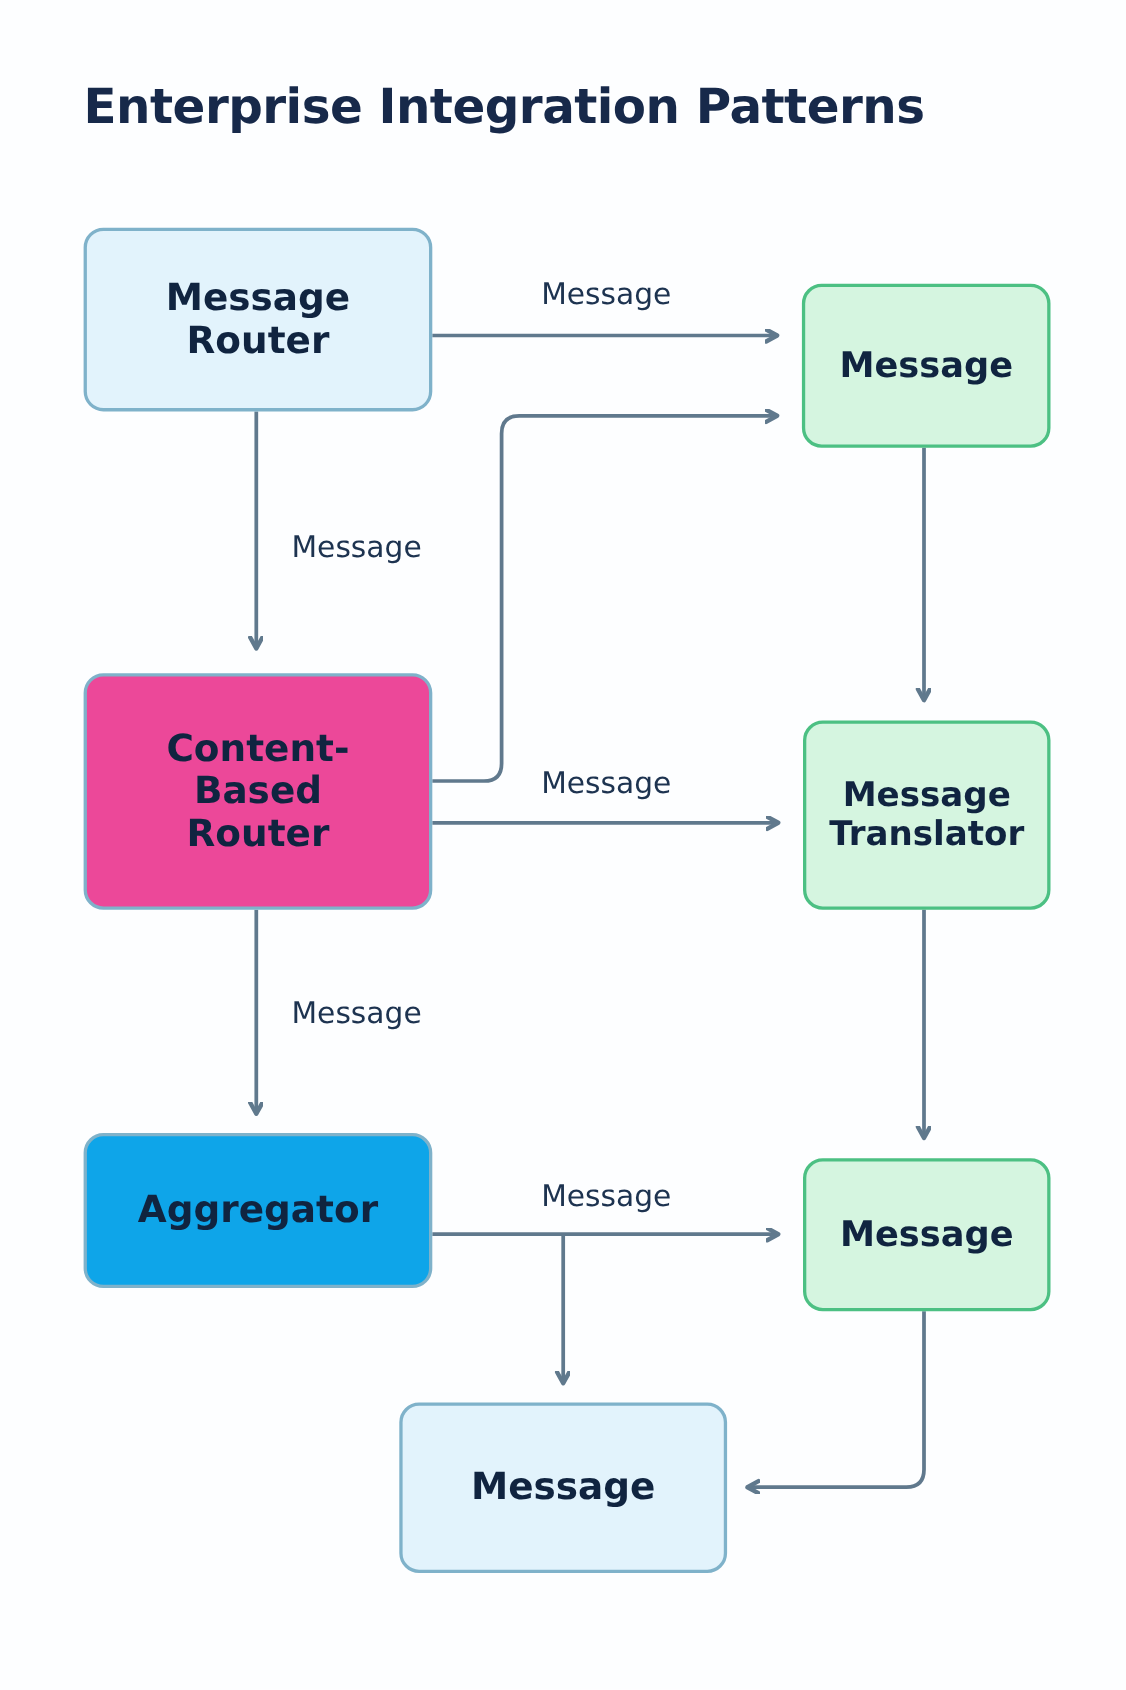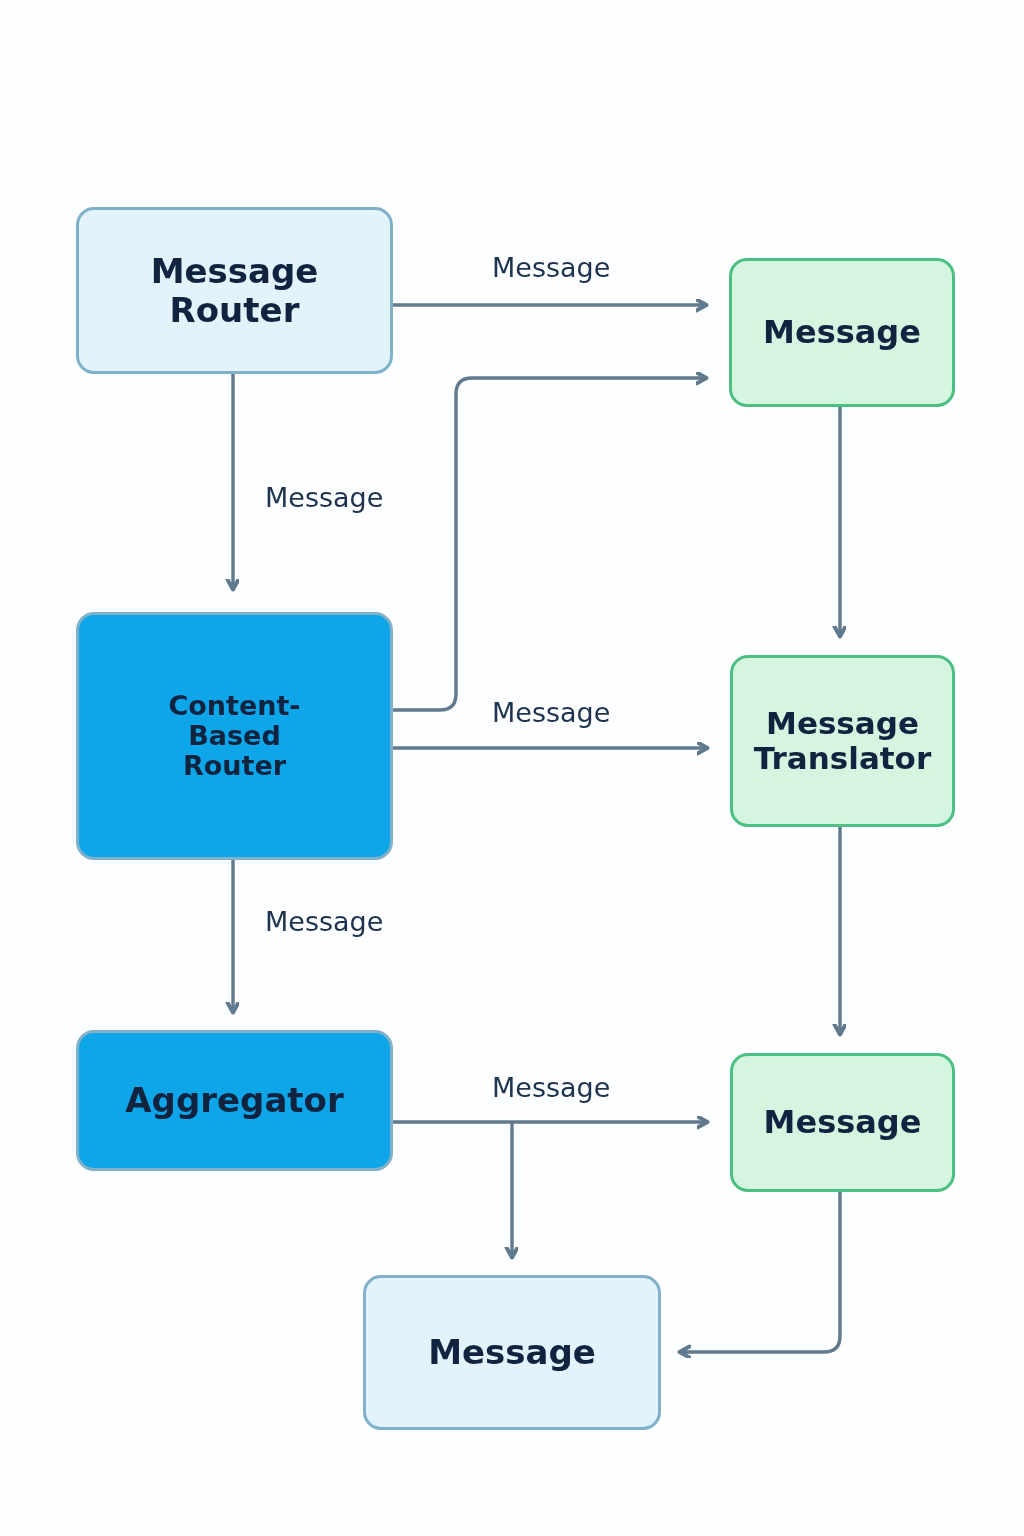--- a/index.html
+++ b/index.html
@@ -65,20 +65,21 @@
     font-weight: normal;
     color: #1d3350;
     white-space: nowrap;
   }
 </style>
 </head>
 <body style="background: rgb(253, 254, 255);">
 
 <div id="canvas" style="background: rgb(253, 254, 255);">
 
+  <div id="title" style="color: rgb(23, 41, 74);">Enterprise Integration Patterns</div>
 
   <svg id="edges" viewBox="0 0 1024 1536">
     <defs>
       <marker id="arrowR" markerWidth="14" markerHeight="14" refX="11.5" refY="6" orient="auto" markerUnits="userSpaceOnUse">
         <path d="M1,0.5 L11,6 L1,11.5" fill="none" stroke="#60798d" stroke-width="4" stroke-linecap="round" stroke-linejoin="round"></path>
       </marker>
       <marker id="arrowD" markerWidth="14" markerHeight="14" refX="11.5" refY="6" orient="auto" markerUnits="userSpaceOnUse">
         <path d="M1,0.5 L11,6 L1,11.5" fill="none" stroke="#60798d" stroke-width="4" stroke-linecap="round" stroke-linejoin="round"></path>
       </marker>
     </defs>
@@ -108,21 +109,21 @@
   </svg>
 
   <div class="node blue" style="left: 76px; top: 207px; width: 317px; height: 167px; font-size: 34px; background: rgb(226, 243, 252); border-color: rgb(127, 178, 202); color: rgb(16, 36, 64);">
     <span>Message<br>Router</span>
   </div>
 
   <div class="node green" style="left: 729px; top: 258px; width: 226px; height: 149px; font-size: 32px; background: rgb(213, 245, 224); border-color: rgb(76, 192, 131); color: rgb(16, 36, 64);">
     <span>Message</span>
   </div>
 
-  <div class="node blue" style="left: 76px; top: 612px; width: 317px; height: 248px; font-size: 27px; background: #0ea5e9; border-color: rgb(127, 178, 202); color: rgb(16, 36, 64);">
+  <div class="node blue" style="left: 76px; top: 612px; width: 317px; height: 215px; font-size: 34px; background: #ec4899; border-color: rgb(127, 178, 202); color: rgb(16, 36, 64);">
     <span>Content-<br>Based<br>Router</span>
   </div>
 
   <div class="node green" style="left: 730px; top: 655px; width: 225px; height: 172px; font-size: 31px; background: rgb(213, 245, 224); border-color: rgb(76, 192, 131); color: rgb(16, 36, 64);">
     <span>Message<br>Translator</span>
   </div>
 
   <div class="node blue" style="left: 76px; top: 1030px; width: 317px; height: 141px; font-size: 34px; background: #0ea5e9; border-color: rgb(127, 178, 202); color: rgb(16, 36, 64);">
     <span>Aggregator</span>
   </div>

